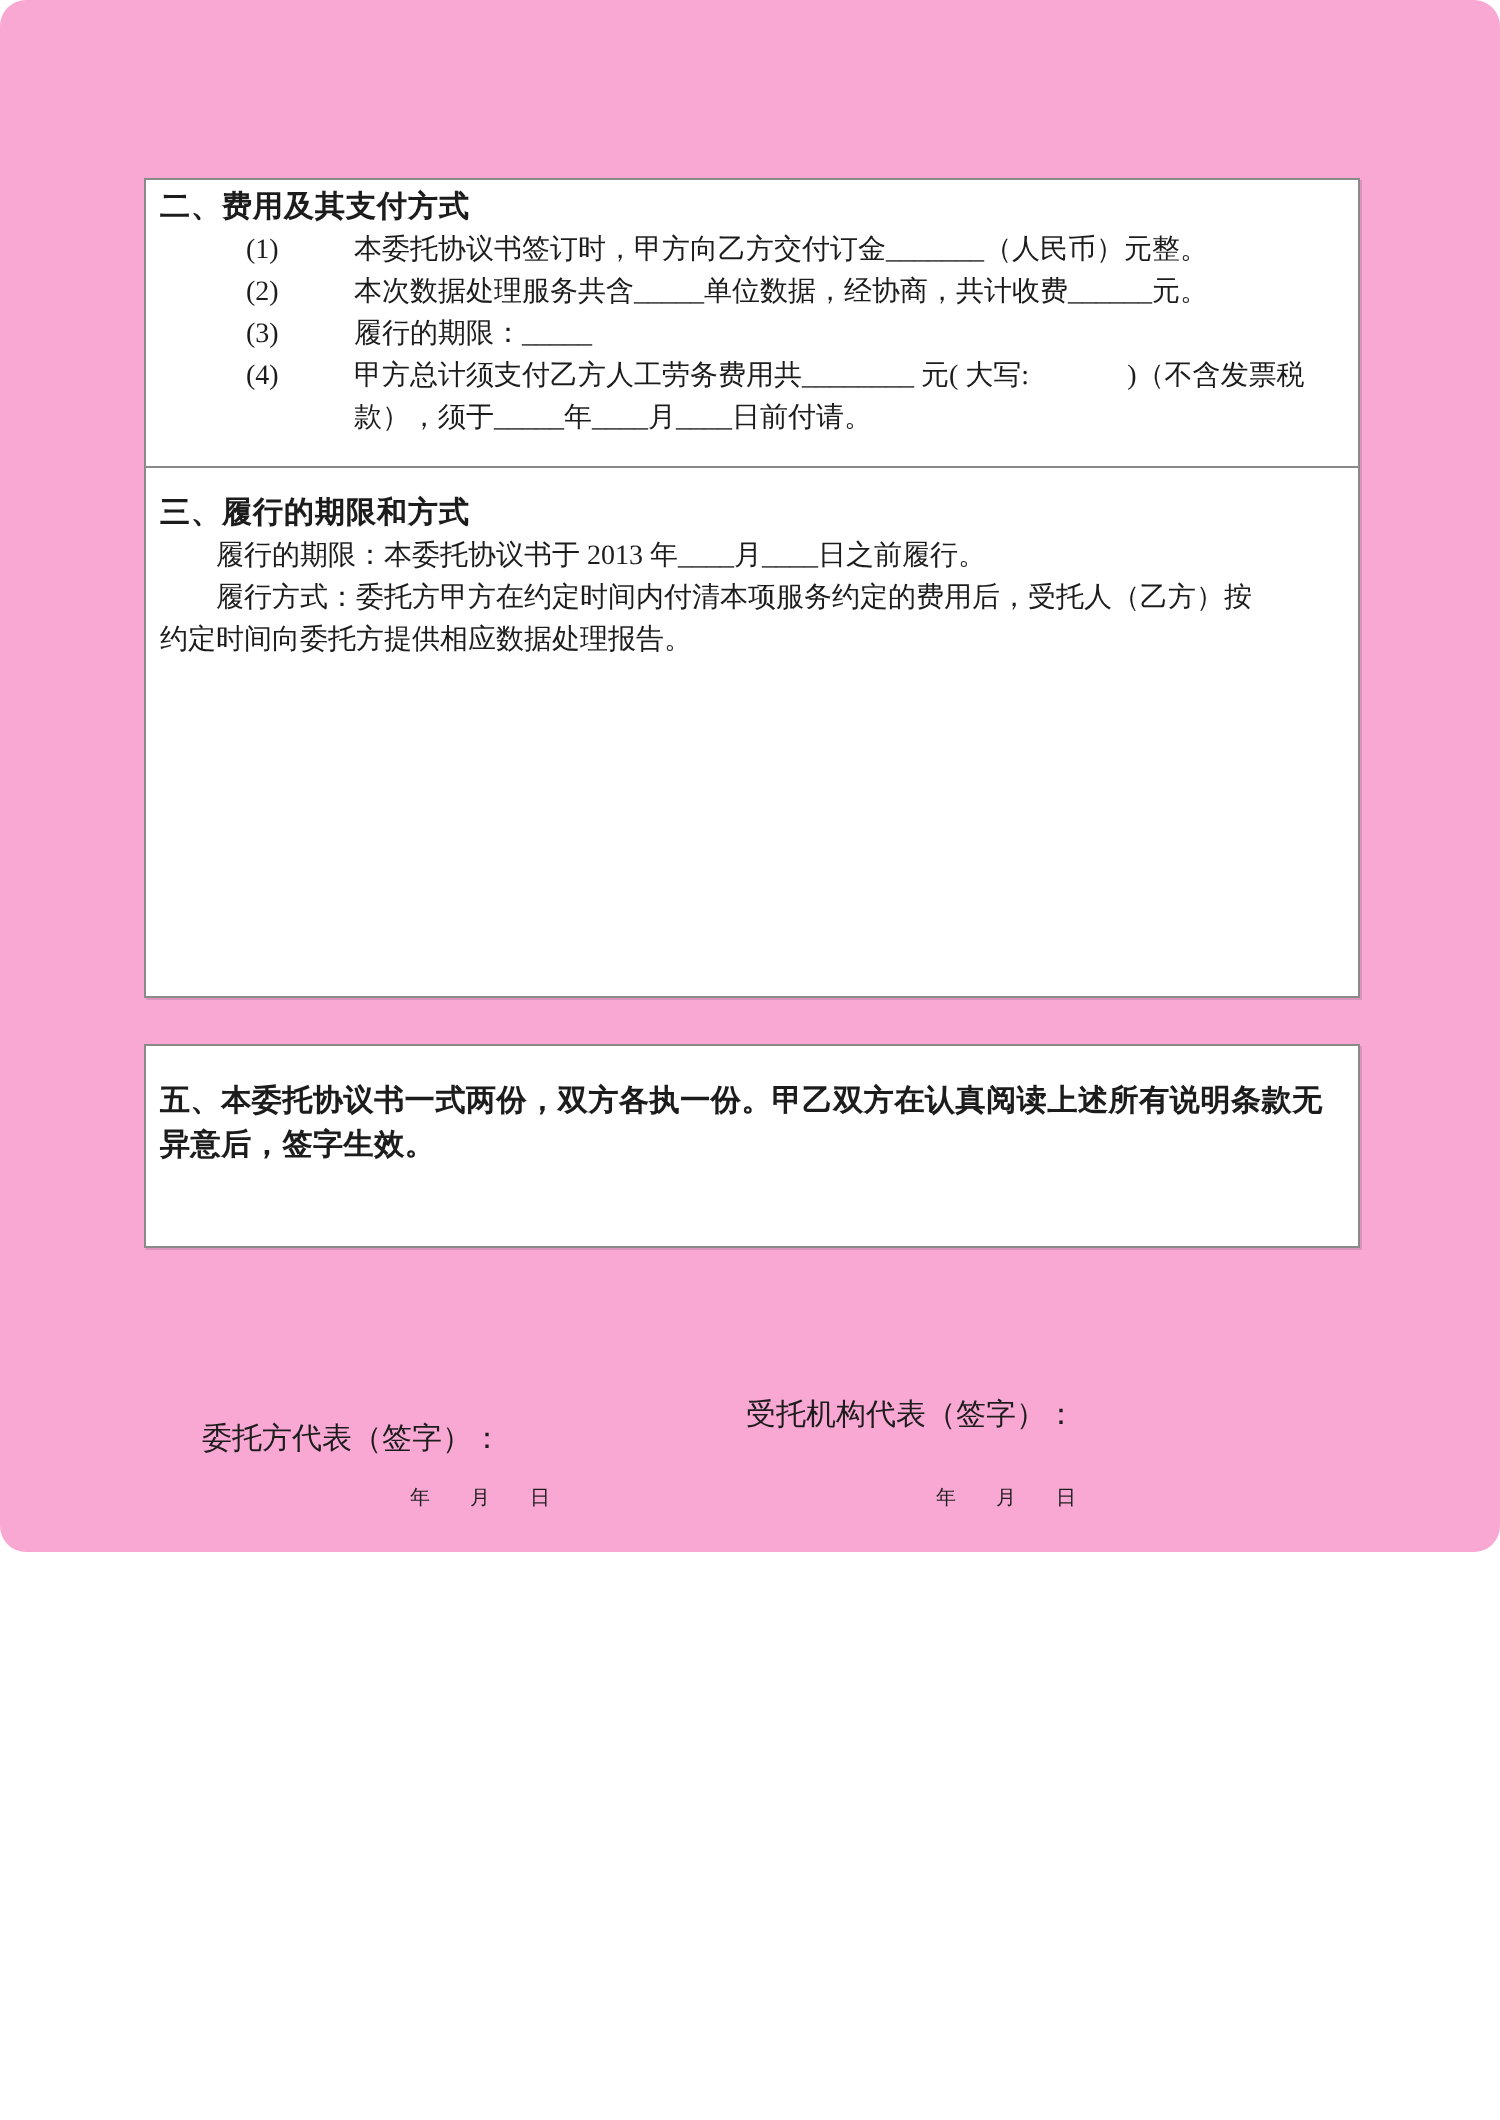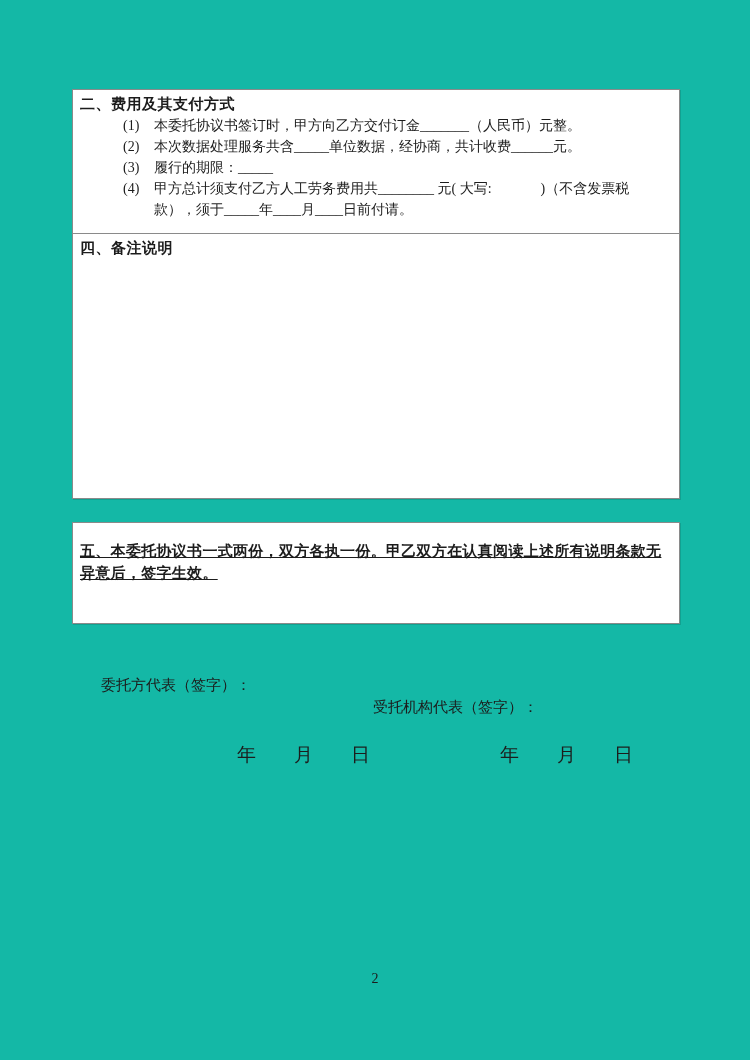--- a/index.html
+++ b/index.html
@@ -3,45 +3,46 @@
 <meta charset="utf-8">
 <style>
   html, body {
     margin: 0;
     padding: 0;
     background: #ffffff;
   }
   .page {
     position: relative;
     width: 750px;
-    height: 1060px;
-    background: #14b8a6;
+    height: 776px;
+    background: #f9a8d4;
     font-family: "Liberation Serif", "DejaVu Serif", serif;
     color: #1c1c1c;
     overflow: hidden;
+    border-radius: 13px;
   }
   .tbl {
     position: absolute;
     left: 72px;
     width: 606px;
     border: 1px solid #8a8a8a;
     box-shadow: 1px 1px 0 rgba(0,0,0,0.12);
     background: #ffffff;
   }
   .tbl1 { top: 89px;  height: 408px; }
   .tbl2 { top: 522px; height: 100px; }
   .row {
     box-sizing: border-box;
     border-bottom: 1px solid #8a8a8a;
   }
   .row:last-child { border-bottom: none; }
   .row-fees  { height: 144px; padding: 4px 8px 0 7px; }
   .row-perf  { height: 123px; padding: 13px 8px 0 7px; }
   .row-notes { height: 141px; padding: 4px 8px 0 7px; }
-  .row-five  { height: 61px; padding: 17px 8px 0 7px; text-decoration: underline; }
+  .row-five  { height: 61px; padding: 17px 8px 0 7px; }
   .row-six   { height: 38px; padding: 9px 8px 0 7px; }
 
   .sec-title {
     font-weight: bold;
     font-size: 15px;
     line-height: 21px;
     letter-spacing: 0.5px;
   }
   .body-line {
     font-size: 14px;
@@ -50,43 +51,42 @@
   .item {
     display: flex;
     margin-left: 43px;
     font-size: 14px;
     line-height: 21px;
   }
   .item .num {
     flex: none;
     width: 31px;
   }
-  .item .txt { flex: 1; }
+  .item .txt { flex: 1; margin-left: 23px; }
   .indent2 { padding-left: 28px; }
   .ul {
     white-space: pre;
   }
   .clause {
     font-weight: bold;
     font-size: 15px;
     line-height: 22px;
     letter-spacing: 0.3px;
   }
   .sig-label {
     position: absolute;
     font-size: 15px;
     white-space: pre;
   }
-  .sig-client  { left: 101px; top: 676px; }
+  .sig-client  { left: 101px; top: 710px; }
   .sig-trustee { left: 373px; top: 698px; }
   .date-line {
     position: absolute;
-    font-size: 19px;
+    font-size: 10px;
     white-space: pre;
-    margin-left: 32px;
   }
   .date-client  { left: 205px; top: 742px; }
   .date-trustee { left: 468px; top: 742px; }
   .pageno {
     position: absolute;
     left: 0;
     top: 971px;
     width: 750px;
     text-align: center;
     font-size: 14px;
@@ -112,24 +112,27 @@
       <div class="item">
         <span class="num">(3)</span>
         <span class="txt">履行的期限：_____</span>
       </div>
       <div class="item">
         <span class="num">(4)</span>
         <span class="txt"><span>甲方总计须支付乙方人工劳务费用共________ 元(</span><span class="ul"> 大写:              </span><span>)（不含发票税款），须于_____年____月____日前付请。</span></span>
       </div>
     </div>
 
+    <div class="row row-perf">
+      <div class="sec-title">三、履行的期限和方式</div>
+      <div class="body-line indent2"><span>履行的期限：本委托协议书于</span><span class="ul"> 2013 </span><span>年____月____日之前履行。</span></div>
+      <div class="body-line indent2">履行方式：委托方甲方在约定时间内付清本项服务约定的费用后，受托人（乙方）按</div>
+      <div class="body-line">约定时间向委托方提供相应数据处理报告。</div>
+    </div>
 
-    <div class="row row-notes">
-      <div class="sec-title">四、备注说明</div>
-    </div>
 
   </div>
 
   <div class="tbl tbl2">
     <div class="row row-five">
       <div class="clause">五、本委托协议书一式两份，双方各执一份。甲乙双方在认真阅读上述所有说明条款无异意后，签字生效。</div>
     </div>
   </div>
 
   <span class="sig-label sig-client">委托方代表（签字）：</span>

